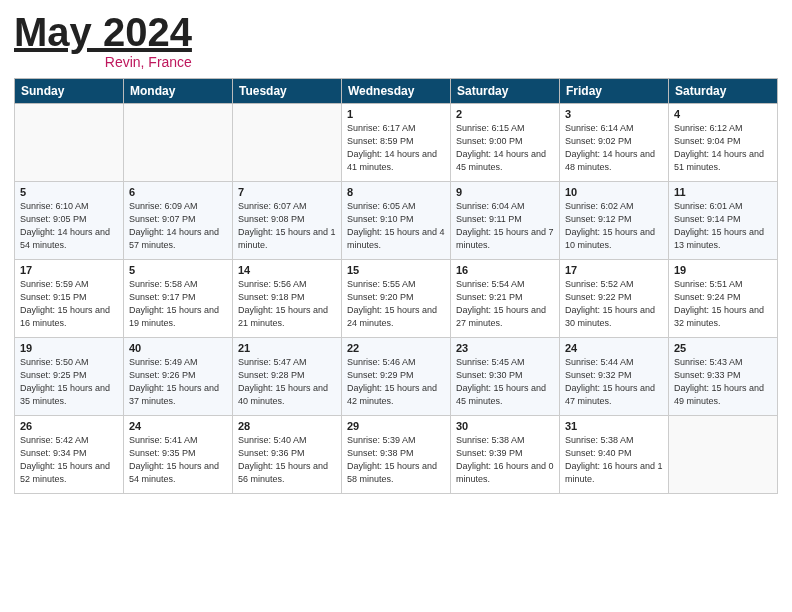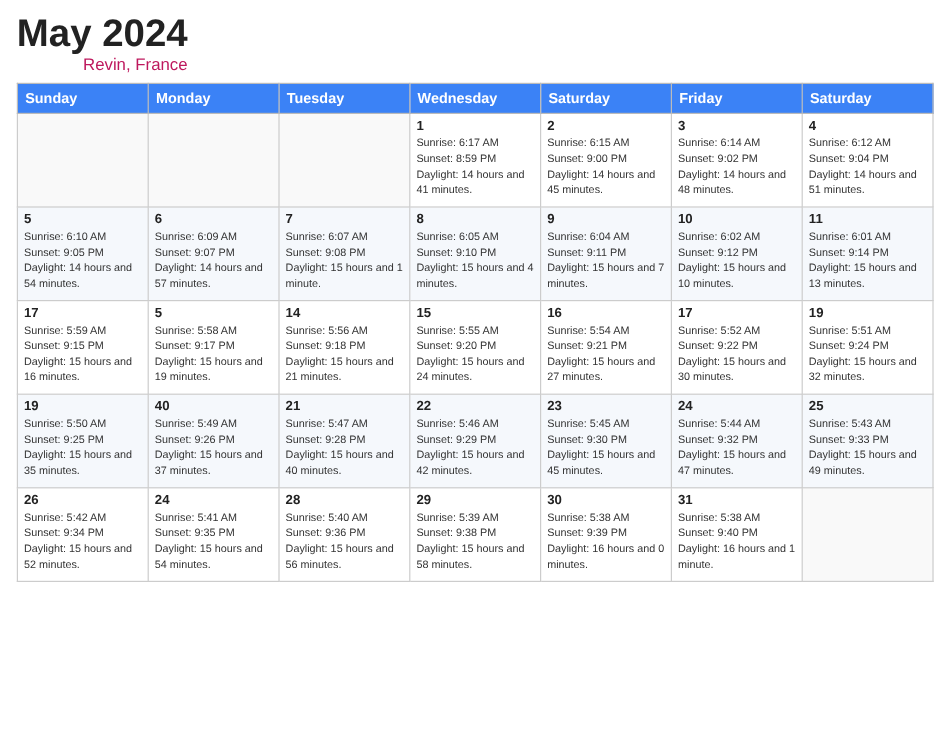--- a/index.html
+++ b/index.html
@@ -28,36 +28,37 @@
       gap: 4px;
     }
     .logo-icon {
       width: 28px;
       height: 28px;
     }
     .title-block {
       text-align: right;
     }
     .month-year {
-      font-size: 32px;
+      font-size: 40px;
       font-weight: bold;
       color: #222;
       line-height: 1.1;
+      text-decoration: underline;
     }
     .location {
       font-size: 14px;
       color: #be185d;
     }
     .calendar {
       width: 100%;
       border-collapse: collapse;
       table-layout: fixed;
     }
     .calendar th {
-      background-color: #3b82f6;
+      background-color: #0c4a6e;
       color: #fff;
       font-size: 12px;
       font-weight: bold;
       text-align: left;
       padding: 5px 6px;
       border: 1px solid #bbb;
     }
     .calendar td {
       vertical-align: top;
       border: 1px solid #ccc;

